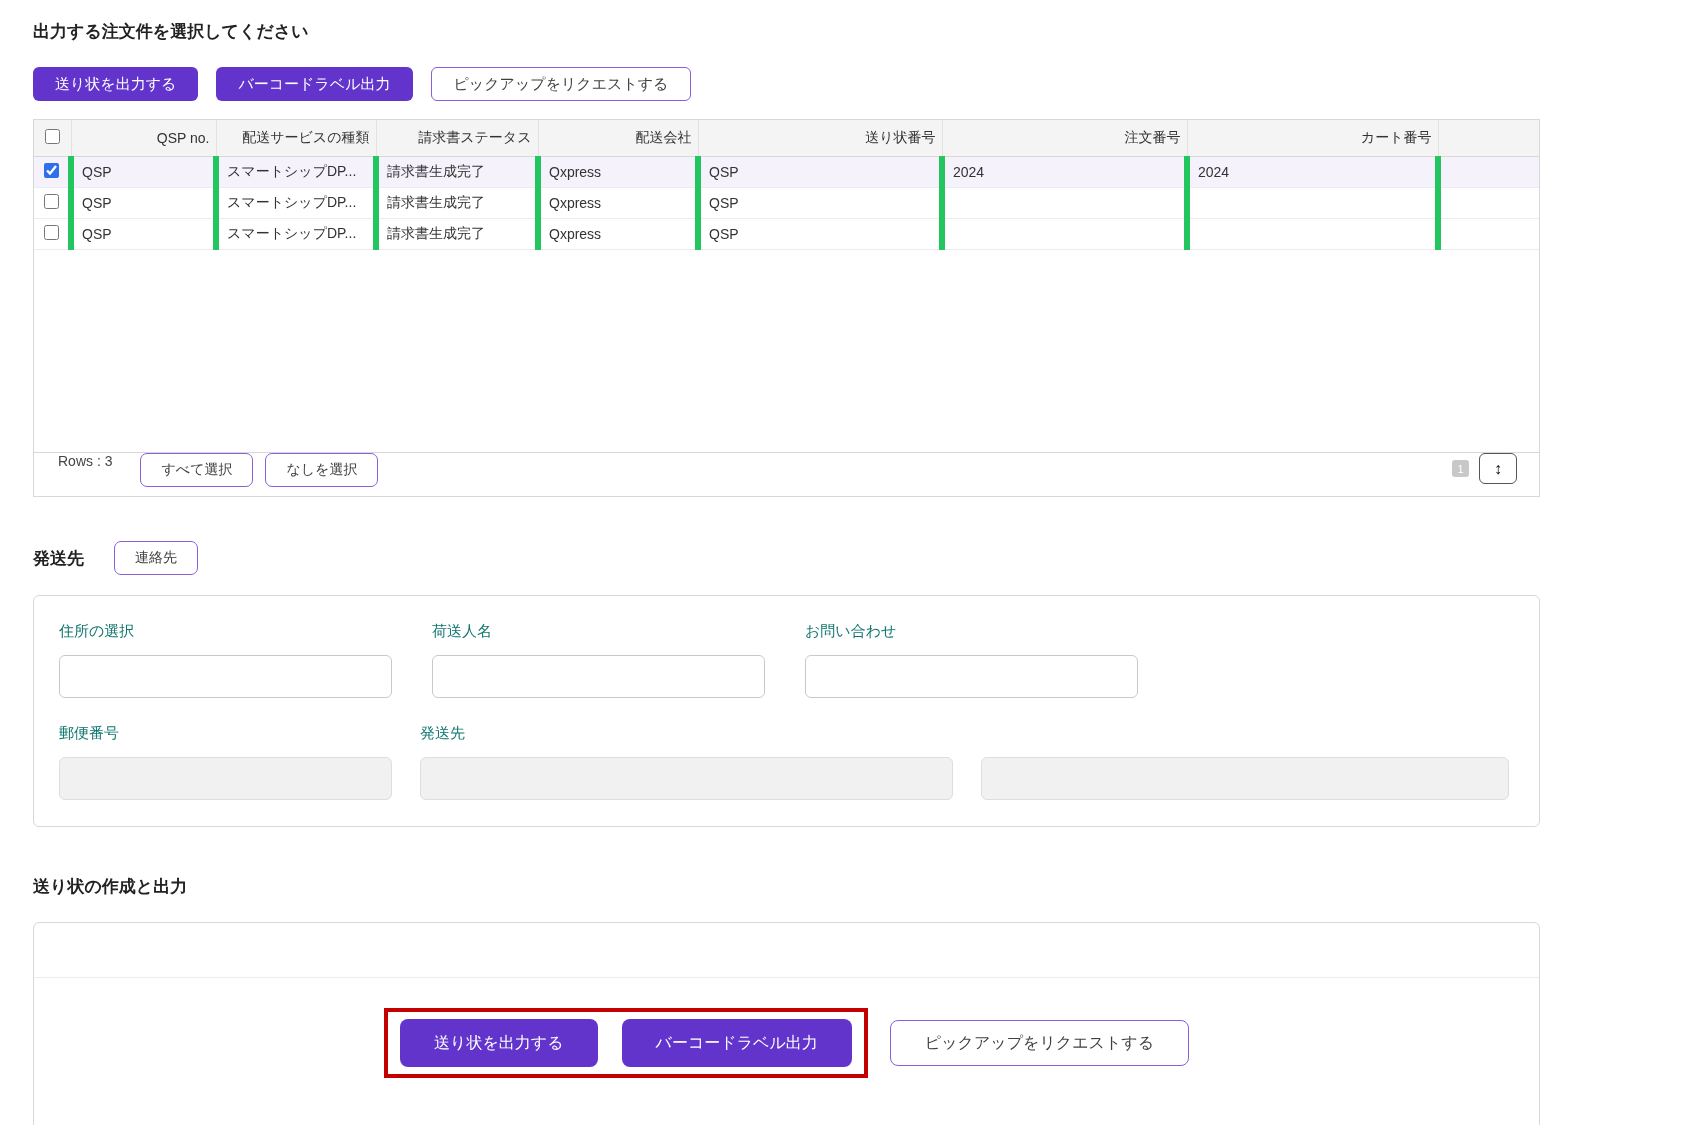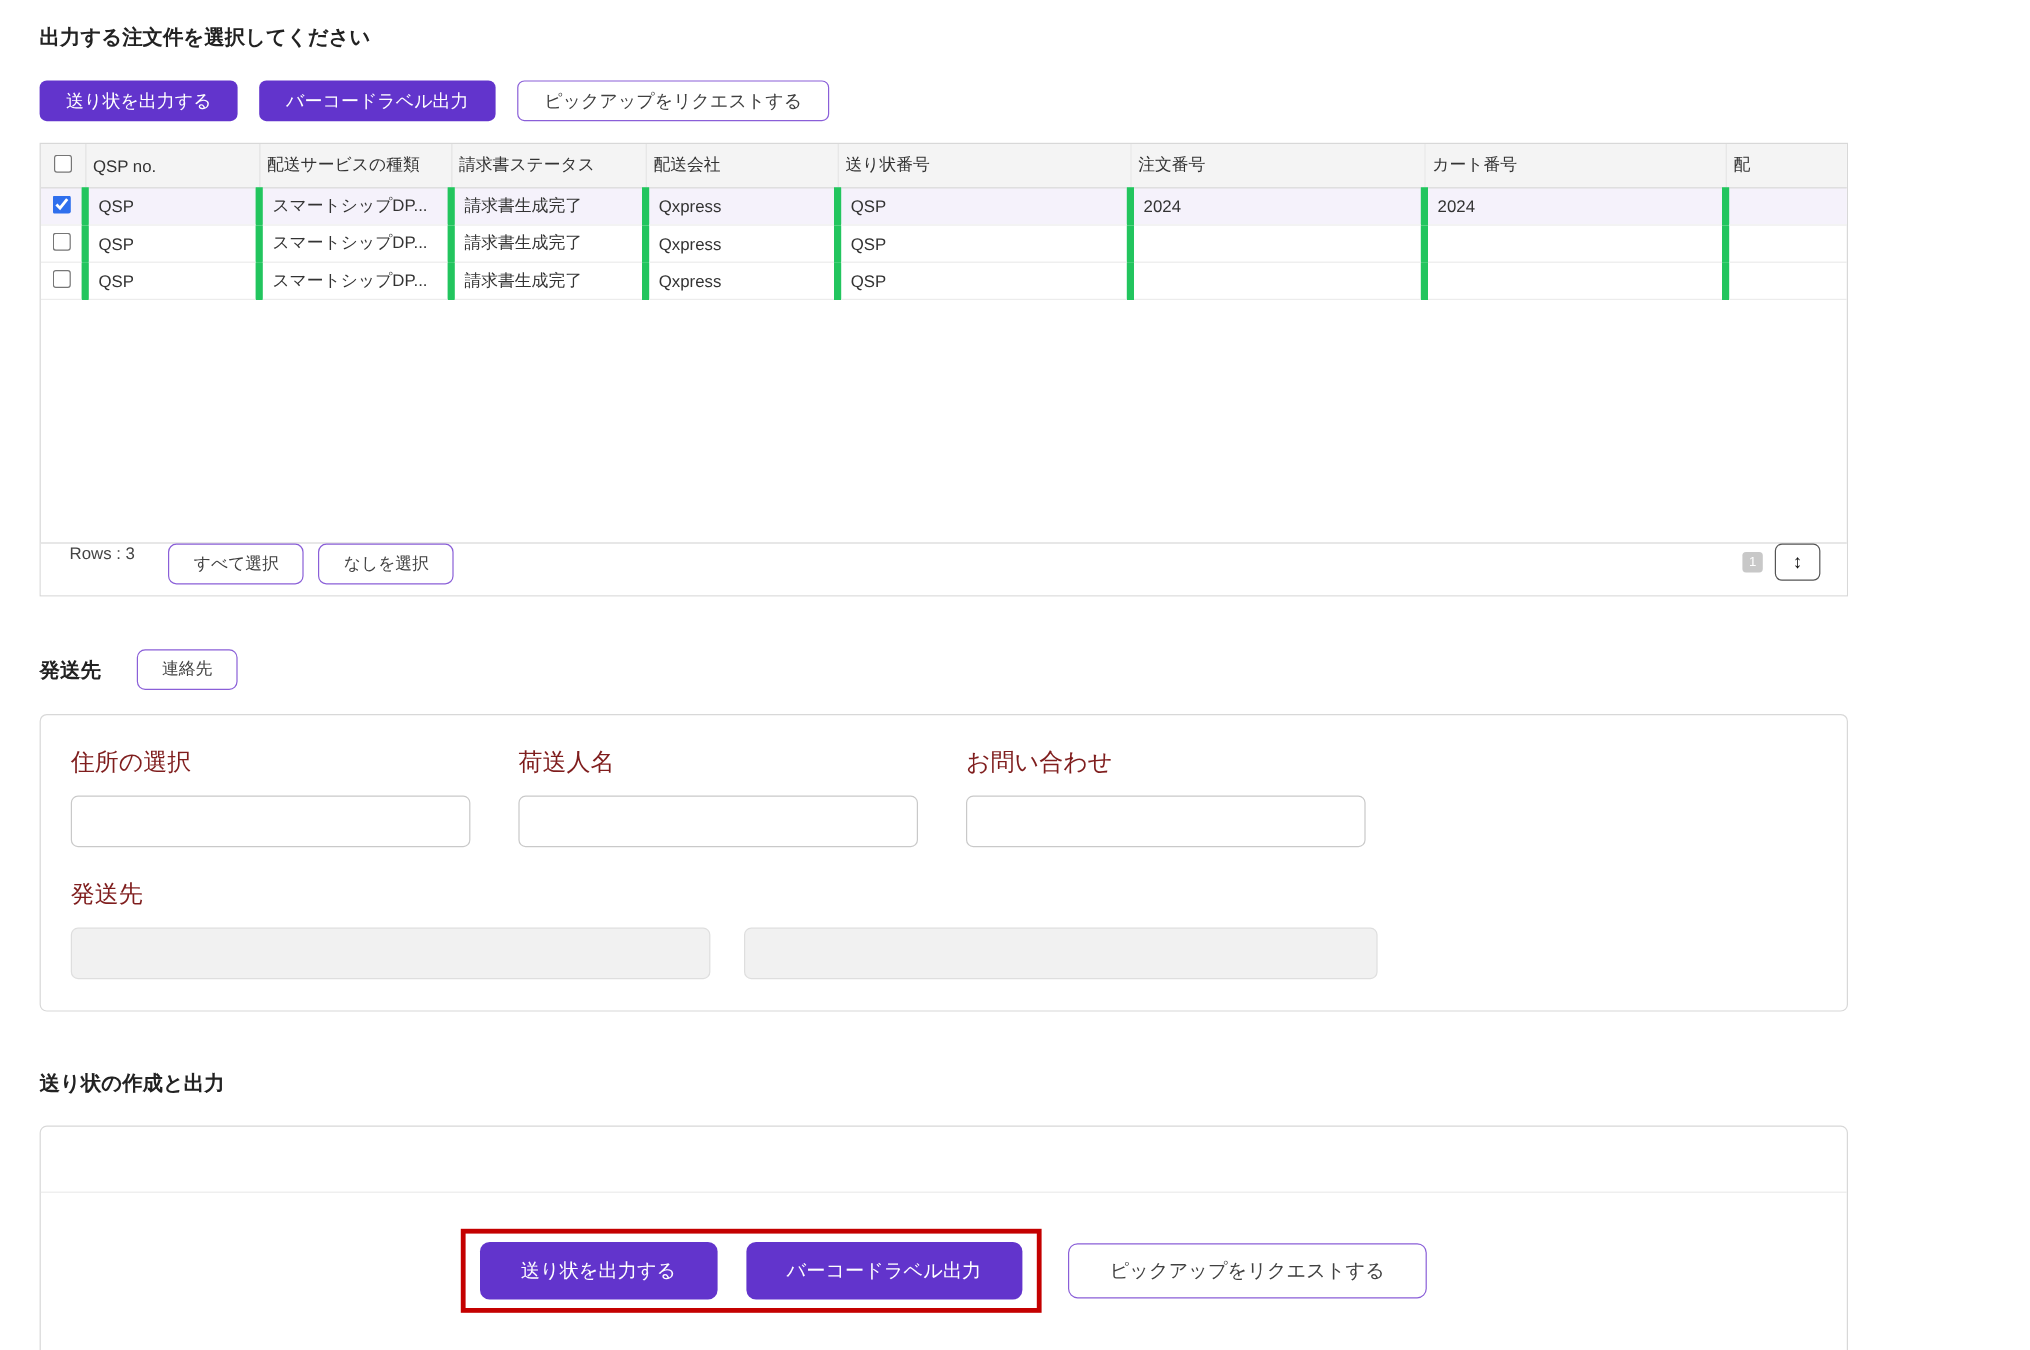--- a/index.html
+++ b/index.html
@@ -14,21 +14,21 @@
   .btn { display: inline-flex; align-items: center; justify-content: center; height: 34px; padding: 0 22px;
          font-size: 15px; font-weight: normal; border-radius: 6px; cursor: pointer; white-space: nowrap; }
   .btn-primary { background: #6234cc; color: #fff; border: none; }
   .btn-outline { background: #fff; color: #404040; border: 1.6px solid #8a5fd8; }
 
   
   .table-wrap { width: 1507px; height: 378px; border: 1px solid #d8d8d8; display: flex; flex-direction: column; }
   .table-scroll { flex: 1; overflow: hidden; }
   table { border-collapse: collapse; table-layout: fixed; width: 1590px; }
   th { background: #f4f4f4; height: 36px; font-size: 14px; font-weight: normal; color: #333;
-       border-right: 1px solid #e2e2e2; border-bottom: 1px solid #d8d8d8; text-align: left; padding: 0 6px;
+       border-right: 1px solid #e2e2e2; border-bottom: 1px solid #d8d8d8; text-align: right; padding: 0 6px;
        overflow: hidden; white-space: nowrap; }
   td { height: 31px; font-size: 14px; color: #333; padding: 0 8px; border-right: 6px solid #22c55e;
        border-bottom: 1px solid #ececec; overflow: hidden; white-space: nowrap; }
   tr.selected td { background: #f5f2fb; }
   .cell-check { text-align: center; padding: 0; }
   input[type=checkbox] { width: 15px; height: 15px; accent-color: #2f6fed; cursor: pointer; }
 
   .table-footer { border-top: 1px solid #d8d8d8; height: 44px; display: flex; align-items: flex-start;
                   padding: 0 22px 0 24px; gap: 12px; background: #fff; }
   .rows-label { font-size: 14px; color: #444; margin-right: 16px; }
@@ -38,21 +38,21 @@
                 display: flex; align-items: center; justify-content: center; border-radius: 3px; }
   .icon-btn { width: 38px; height: 31px; border: 1.6px solid #555; border-radius: 6px; background: #fff;
               color: #111; font-size: 16px; display: flex; align-items: center; justify-content: center; cursor: pointer; }
 
   
   .section-head { margin-top: 44px; display: flex; align-items: center; gap: 30px; }
   .panel { width: 1507px; border: 1px solid #d8d8d8; border-radius: 6px; background: #fff; }
   .shipper-panel { margin-top: 20px; padding: 26px 25px 26px; }
   .form-row { display: flex; gap: 40px; align-items: flex-end; }
   .form-row.second { margin-top: 26px; gap: 28px; }
-  .field label { display: block; font-size: 20px; color: #7f1d1d; margin-bottom: 14px; }
+  .field label { display: block; font-size: 15px; color: #0f766e; margin-bottom: 14px; }
   .field input { height: 43px; border: 1px solid #c9c9c9; border-radius: 6px; width: 100%;
                  font-size: 14px; padding: 0 12px; background: #fff; }
   .field input:disabled { background: #f1f1f1; border-color: #dedede; }
   .w-sm { width: 333px; }
   .w-md { width: 533px; }
   .w-lg { width: 528px; }
 
   
   .bottom-title { margin-top: 48px; }
   .bottom-panel { margin-top: 24px; height: 233px; }
@@ -175,20 +175,24 @@
         <div class="field w-sm">
           <label>荷送人名</label>
           <input type="text" style="">
         </div>
         <div class="field w-sm">
           <label>お問い合わせ</label>
           <input type="text" style="">
         </div>
       </div>
       <div class="form-row second">
+        <div class="field w-sm">
+          <label>郵便番号</label>
+          <input type="text" disabled="" style="">
+        </div>
         <div class="field w-md">
           <label>発送先</label>
           <input type="text" disabled="" style="">
         </div>
         <div class="field w-lg">
           <input type="text" disabled="" style="">
         </div>
       </div>
     </div>
 

